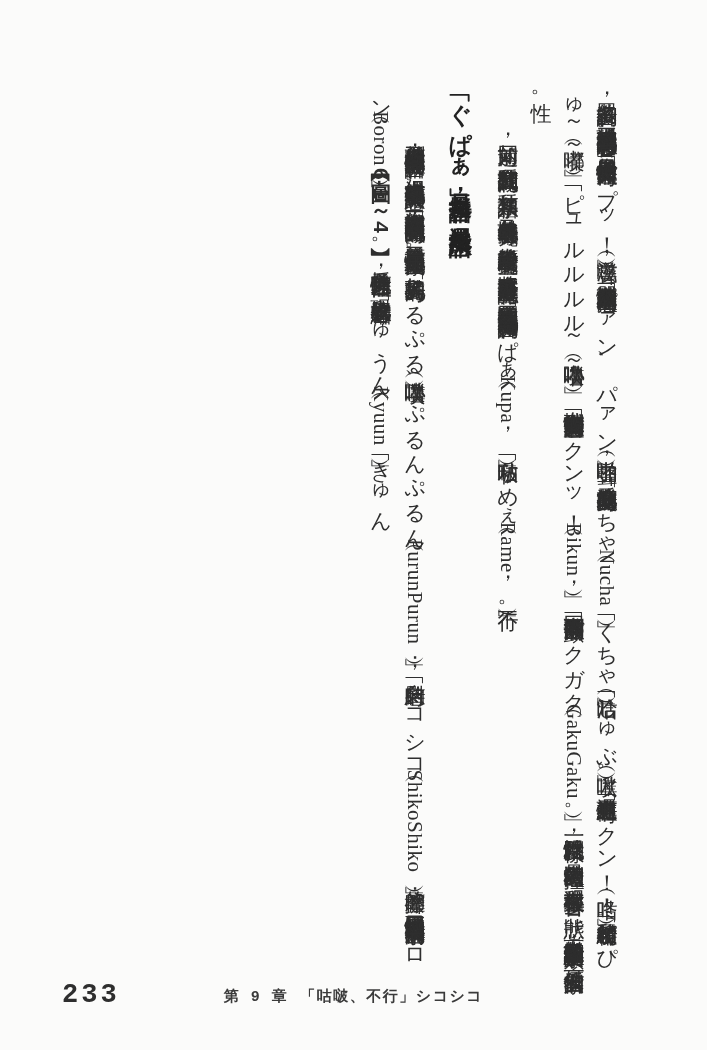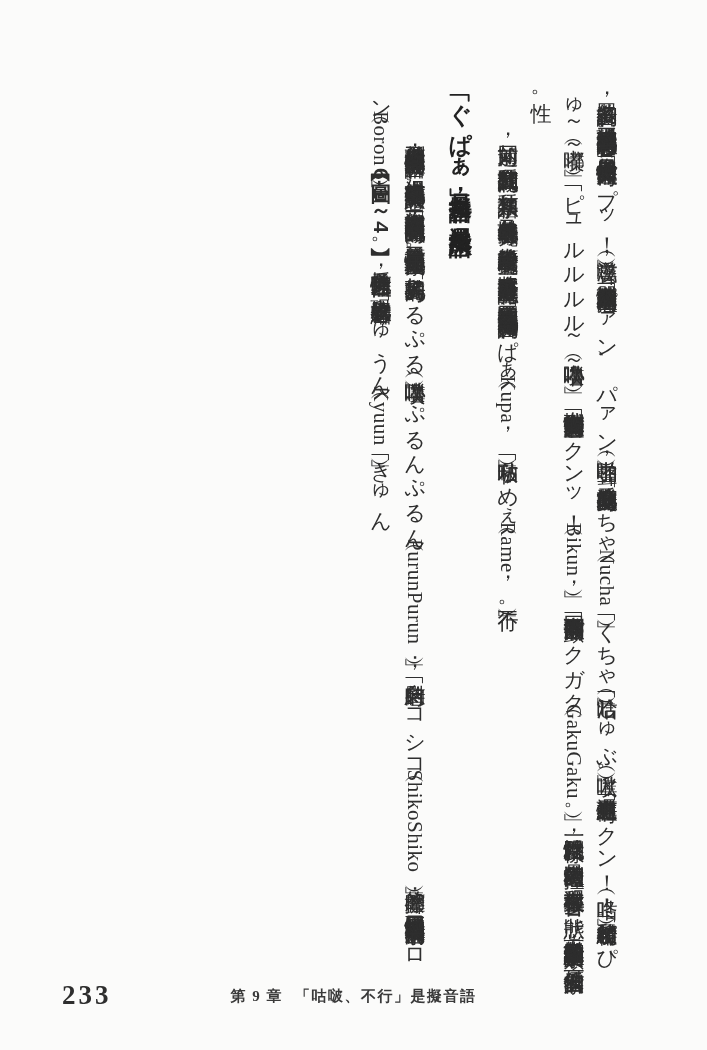--- a/index.html
+++ b/index.html
@@ -42,21 +42,21 @@
   .figref {
     font-family: "Liberation Sans", "DejaVu Sans", sans-serif;
     font-weight: 700;
   }
   .footer {
     position: absolute;
     left: 0;
     right: 0;
     top: 980px;
     height: 42px;
-    font-family: Liberation Serif, serif;
+    font-family: Liberation Mono, monospace;
   }
   .page-number {
     position: absolute;
     left: 62px;
     top: 0px;
     font-size: 27px;
     font-weight: 700;
     letter-spacing: 3px;
     color: #2e2e2e;
   }
@@ -84,17 +84,17 @@
     <p class="para">如同前述，擬音詞的種類五花八門，其種類和譜系、以及各年代的擬音表現等研究，筆者決定託付給今後的研究者，本章將專注於甚至跨足至一般漫畫雜誌，完成了獨特的進化並「記號化」的成人漫畫界兩大擬音詞「くぱぁ（Kupa，咕啵）」和「らめぇ（Rame，不行）」。</p>
 
     <h2 class="heading">「ぐぱぁ」是擬音語，還是擬態語？</h2>
 
     <p class="para"><span>前文列舉了幾個成人漫畫中有關性行為的擬音語，但成人漫畫中也有很多特有的擬態語。不如說擬態語有比擬音語更容易「記號化」的傾向，為了簡單易懂地傳達情境而頻繁使用。如乳房搖晃時的「ぷるぷる（噗嚕噗嚕）」、「ぷるんぷるん（PurunPurun）」；自慰時的「シコシコ（ShikoShiko）」的摩擦聲；男性的巨根還沒勃起時從衣褲間彈出的「ボロン（Boron）」</span><span class="figref">【圖6-1～4】</span><span>。插入時子宮包住男性性器，表現欣喜感的收縮音「きゅうん（Kyuun）」「きゅん</span></p>
   </main>
 
   <footer class="footer">
     <span class="page-number">233</span>
     <div class="chapter">
-      <span class="chapter-label">第 9 章</span><span class="chapter-title">「咕啵、不行」是擬音語</span>
+      <span class="chapter-label">第 9 章</span><span class="chapter-title">「咕啵、不行」シコシコ</span>
     </div>
   </footer>
 
 </div>
 
 </body></html>

